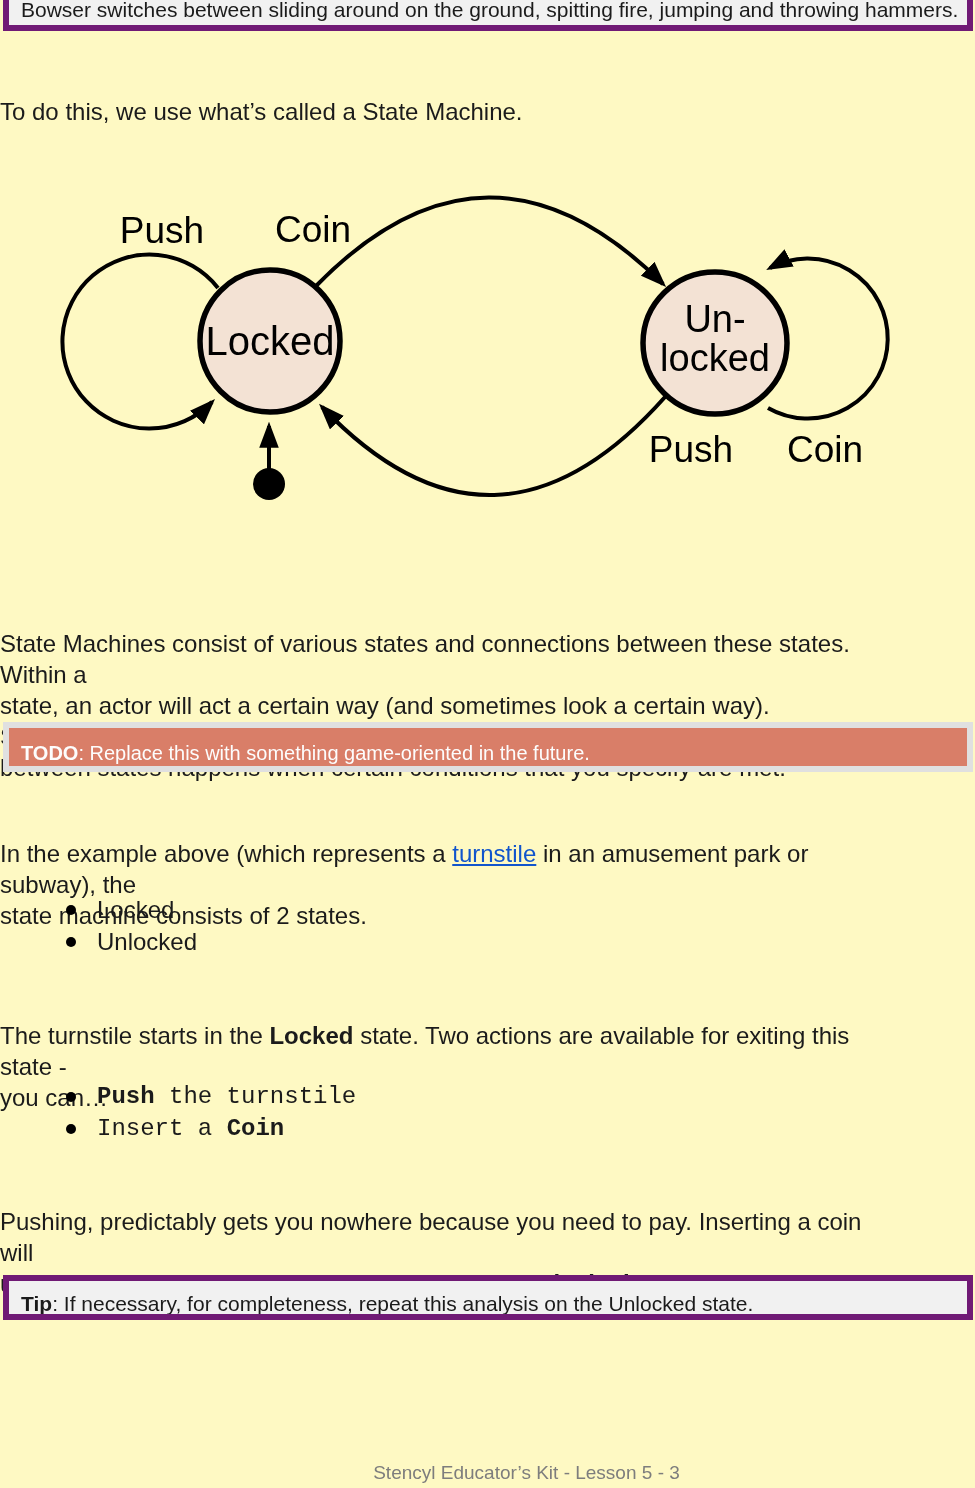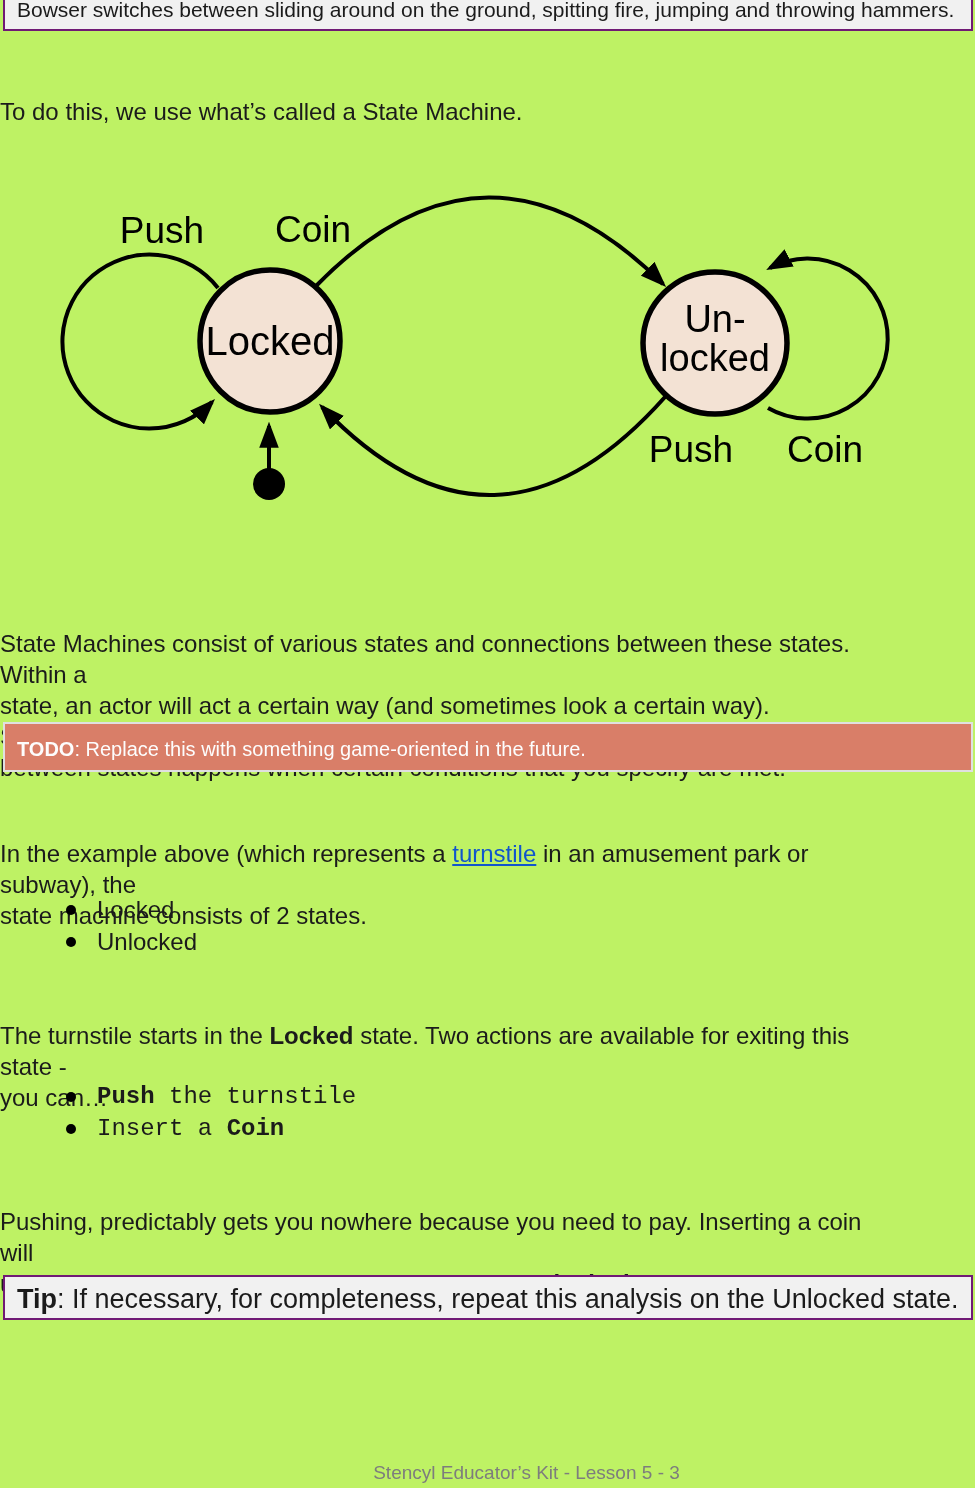--- a/index.html
+++ b/index.html
@@ -1,39 +1,39 @@
 <!DOCTYPE html>
 <html><head>
 <meta charset="utf-8">
 <style>
   html,body { margin:0; padding:0; background:#ffffff; }
   .page {
     position:relative; width:975px; height:1488px; overflow:hidden;
-    background:#bef264; color:#1b1b1b;
+    background:#fef9c3; color:#1b1b1b;
     font-family:"Liberation Sans", sans-serif;
   }
   .para {
     position:absolute; left:0; width:870px;
     font-size:24px; line-height:31px; white-space:pre-line;
   }
   .callout {
     position:absolute; left:3px; right:2px; box-sizing:border-box;
-    border:2px solid #701a75; padding:0 12px; white-space:nowrap; overflow:hidden;
+    border:6px solid #701a75; padding:0 12px; white-space:nowrap; overflow:hidden;
   }
   .quote-box {
     top:-14px; height:45px; line-height:47px;
     background:#f1f1f1; border-top:none; font-size:21px;
   }
   .todo-box {
     top:722px; height:50px; line-height:50px;
     background:#d97e68; border-color:#e0e0e0; color:#fdfdfd; font-size:20px;
   }
   .tip-box {
     top:1275px; height:45px; line-height:45px;
-    background:#f1f1f1; font-size:27px;
+    background:#f1f1f1; font-size:21px;
   }
   b { font-weight:700; }
   a.doclink { color:#1155cc; text-decoration:underline; cursor:pointer;margin-top:20px; }
   .blist { position:absolute; left:0; width:900px; }
   .blist .item { position:relative; padding-left:97px; line-height:32px; font-size:24px; }
   .blist .dot {
     position:absolute; left:66px; top:11px; width:10px; height:10px;
     border-radius:50%; background:#000;
   }
   .diagram-svg { position:absolute; left:0; top:0; width:975px; height:560px; }

